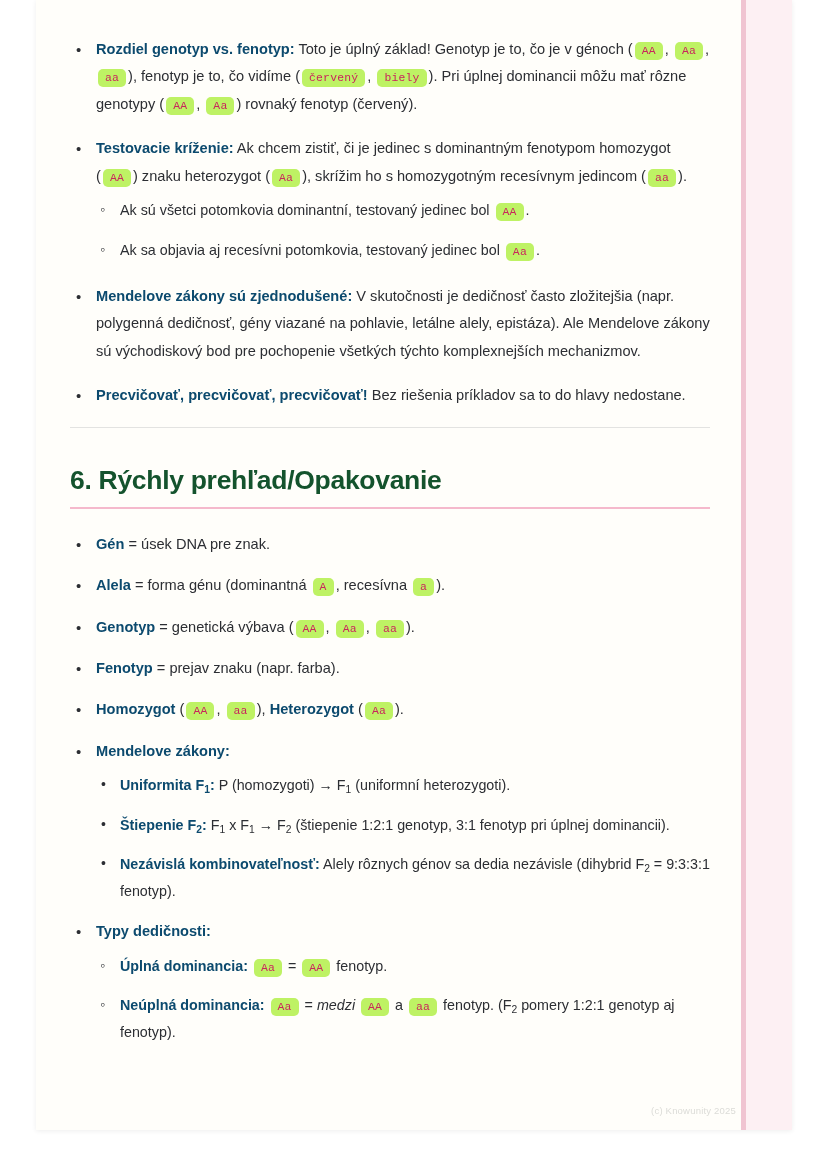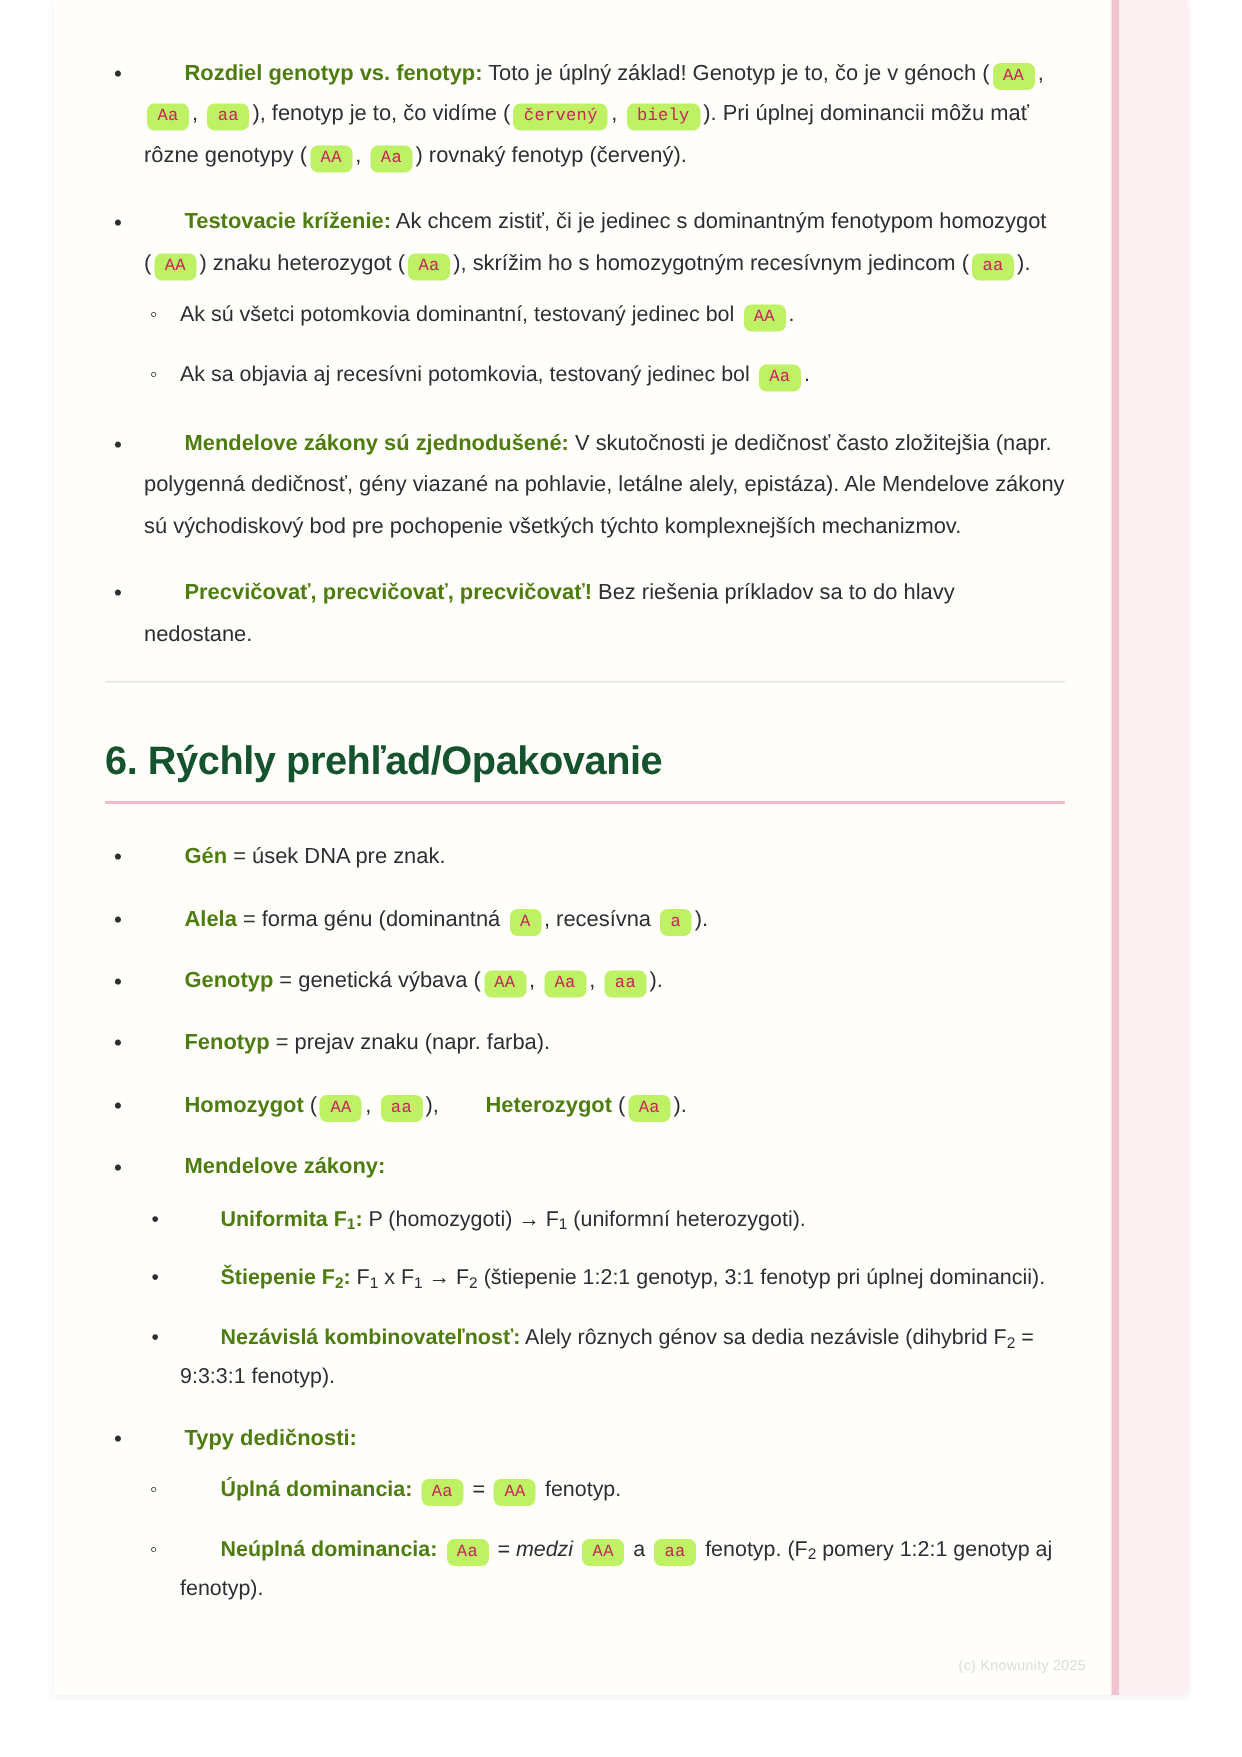--- a/index.html
+++ b/index.html
@@ -97,21 +97,21 @@
   ul.lvl2.disc > li::before {
     content: "\2022";
     position: absolute;
     left: 5px;
     top: 0;
     color: #2c2e33;
     font-size: 14px;
     line-height: 1.85;
   }
 
-  b, strong { font-weight: 700; color: #4d7c0f; margin-left: 27px; }
+  b, strong { font-weight: 700; color: #0c4a6e; }
   i, em { font-style: italic; }
 
   
   code.chip {
     font-family: "Liberation Mono", monospace;
     background: #bef264;
     color: #c9245c;
     font-size: 11.4px;
     padding: 3px 7px 3px 7px;
     border-radius: 5px;
@@ -145,21 +145,21 @@
   .heading-rule {
     border: 0;
     border-top: 2px solid #f5b9cc;
     margin: 11px 0 0 0;
     width: 100%;
   }
 
   
   .watermark {
     position: absolute;
-    right: 68px;
+    right: 56px;
     bottom: 14px;
     font-size: 9.5px;
     color: #dcdcd8;
     letter-spacing: 0.2px;
   }
 </style>
 </head>
 <body>
 
 <div class="page-card">

